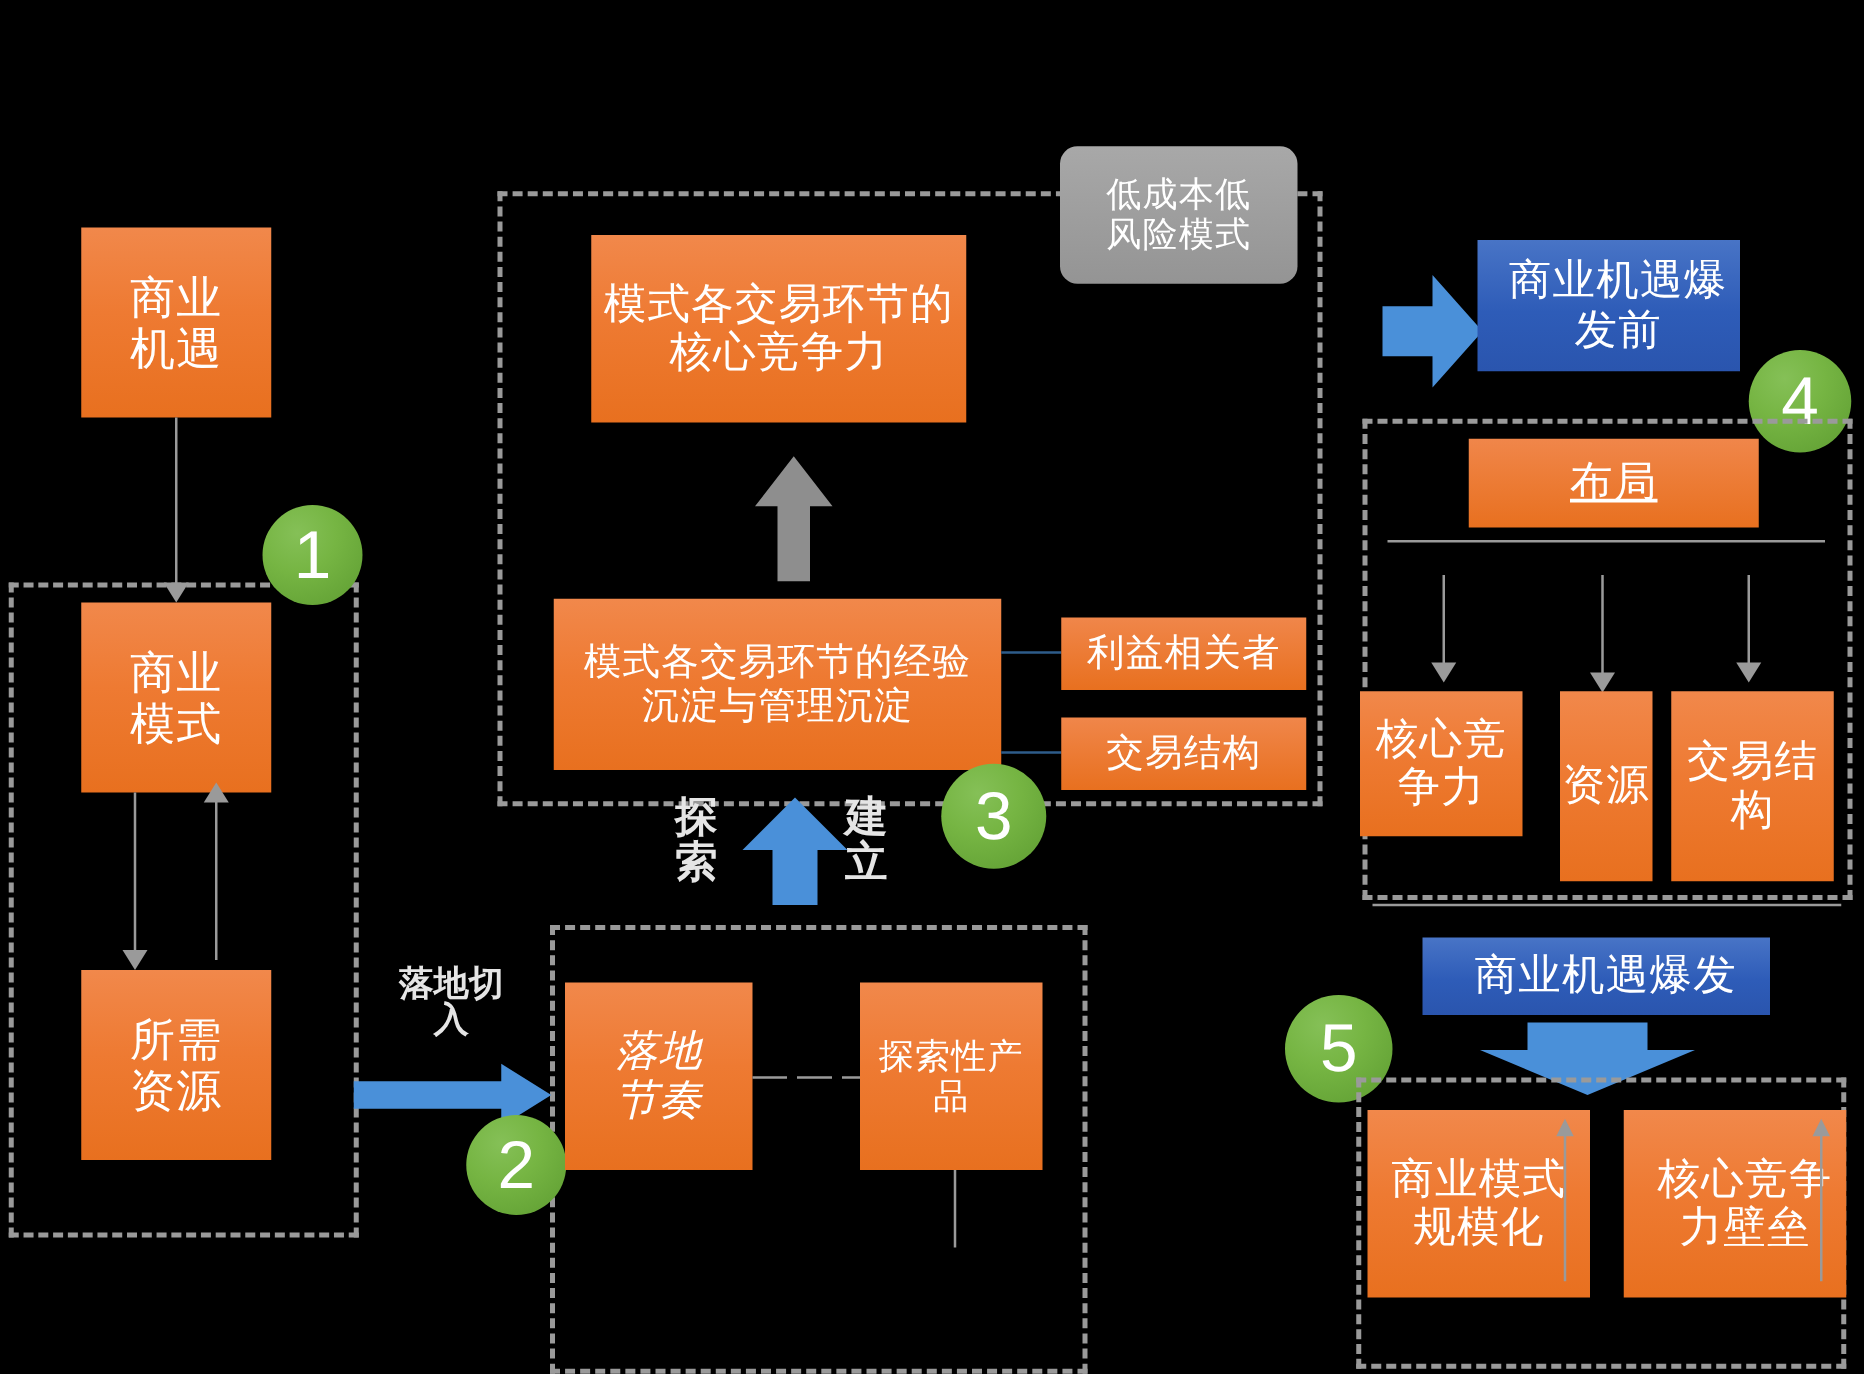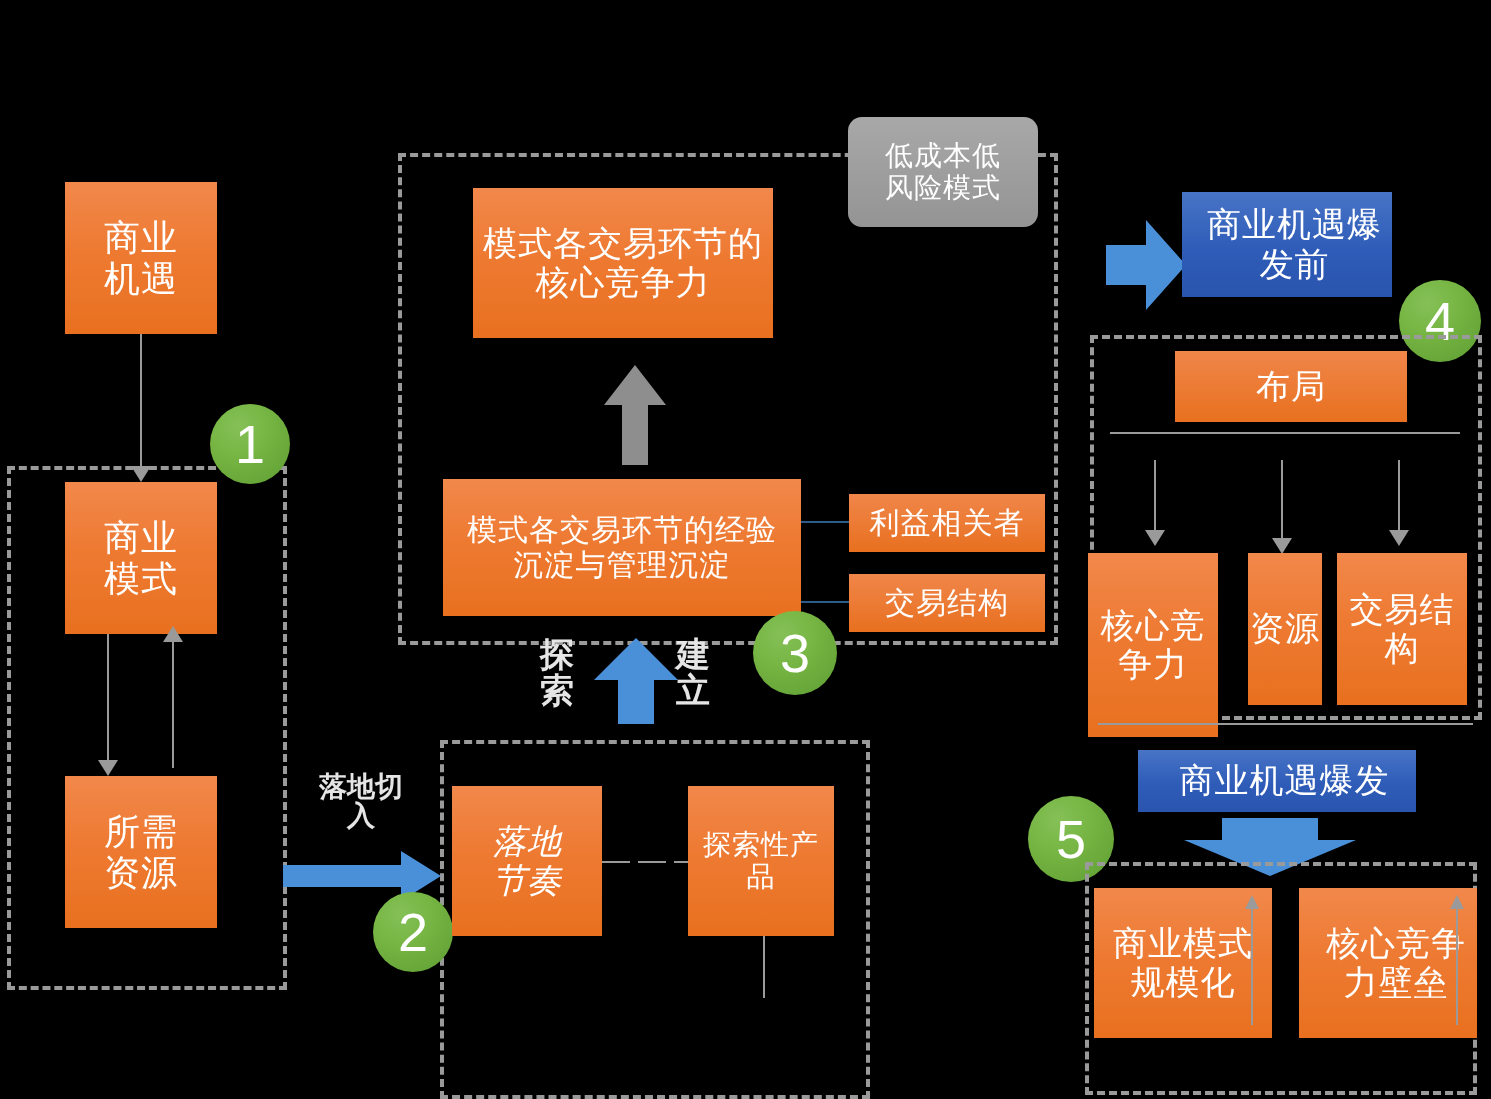--- a/index.html
+++ b/index.html
@@ -122,40 +122,40 @@
     <polygon points="0,25 40,25 40,0 80,45 40,90 40,65 0,65" fill="#4A90D9"></polygon>
   </svg>
 
   <div class="box blue fs34" style="left:1182px;top:192px;width:210px;height:105px;white-space:pre-line;">商业机遇爆
 发前</div>
 
   <div class="numcircle" style="left:1399px;top:280px;width:82px;height:82px;">4</div>
 
   <div class="dashed" style="left:1090px;top:335px;width:392px;height:385px;"></div>
 
-  <div class="box orange-flat fs34" style="left:1175px;top:351px;width:232px;height:71px;">布局</div>
+  <div class="box orange-flat fs34" style="left:1175px;top:351px;width:232px;height:71px;text-decoration:underline;">布局</div>
 
   <div class="hline" style="left:1110px;top:432px;width:350px;"></div>
 
   <div class="vline" style="left:1154px;top:460px;height:74px;"></div>
   <svg class="glyph" style="left:1145px;top:530px;width:20px;height:16px;" viewBox="0 0 20 16">
     <polygon points="0,0 20,0 10,16" fill="#9a9a9a"></polygon>
   </svg>
 
   <div class="vline" style="left:1281px;top:460px;height:82px;"></div>
   <svg class="glyph" style="left:1272px;top:538px;width:20px;height:16px;" viewBox="0 0 20 16">
     <polygon points="0,0 20,0 10,16" fill="#9a9a9a"></polygon>
   </svg>
 
   <div class="vline" style="left:1398px;top:460px;height:74px;"></div>
   <svg class="glyph" style="left:1389px;top:530px;width:20px;height:16px;" viewBox="0 0 20 16">
     <polygon points="0,0 20,0 10,16" fill="#9a9a9a"></polygon>
   </svg>
 
-  <div class="box orange fs34" style="left:1088px;top:553px;width:130px;height:184px;white-space:pre-line;">核心竞
+  <div class="box orange fs34" style="left:1088px;top:553px;width:130px;height:116px;white-space:pre-line;">核心竞
 争力</div>
   <div class="box orange fs34" style="left:1248px;top:553px;width:74px;height:152px;white-space:pre-line;">资源</div>
   <div class="box orange fs34" style="left:1337px;top:553px;width:130px;height:152px;white-space:pre-line;">交易结
 构</div>
 
   <div class="hline" style="left:1098px;top:723px;width:375px;"></div>
 
   <div class="box blue fs34" style="left:1138px;top:750px;width:278px;height:62px;">商业机遇爆发</div>
 
   <svg class="glyph" style="left:1184px;top:818px;width:172px;height:58px;" viewBox="0 0 172 58">

